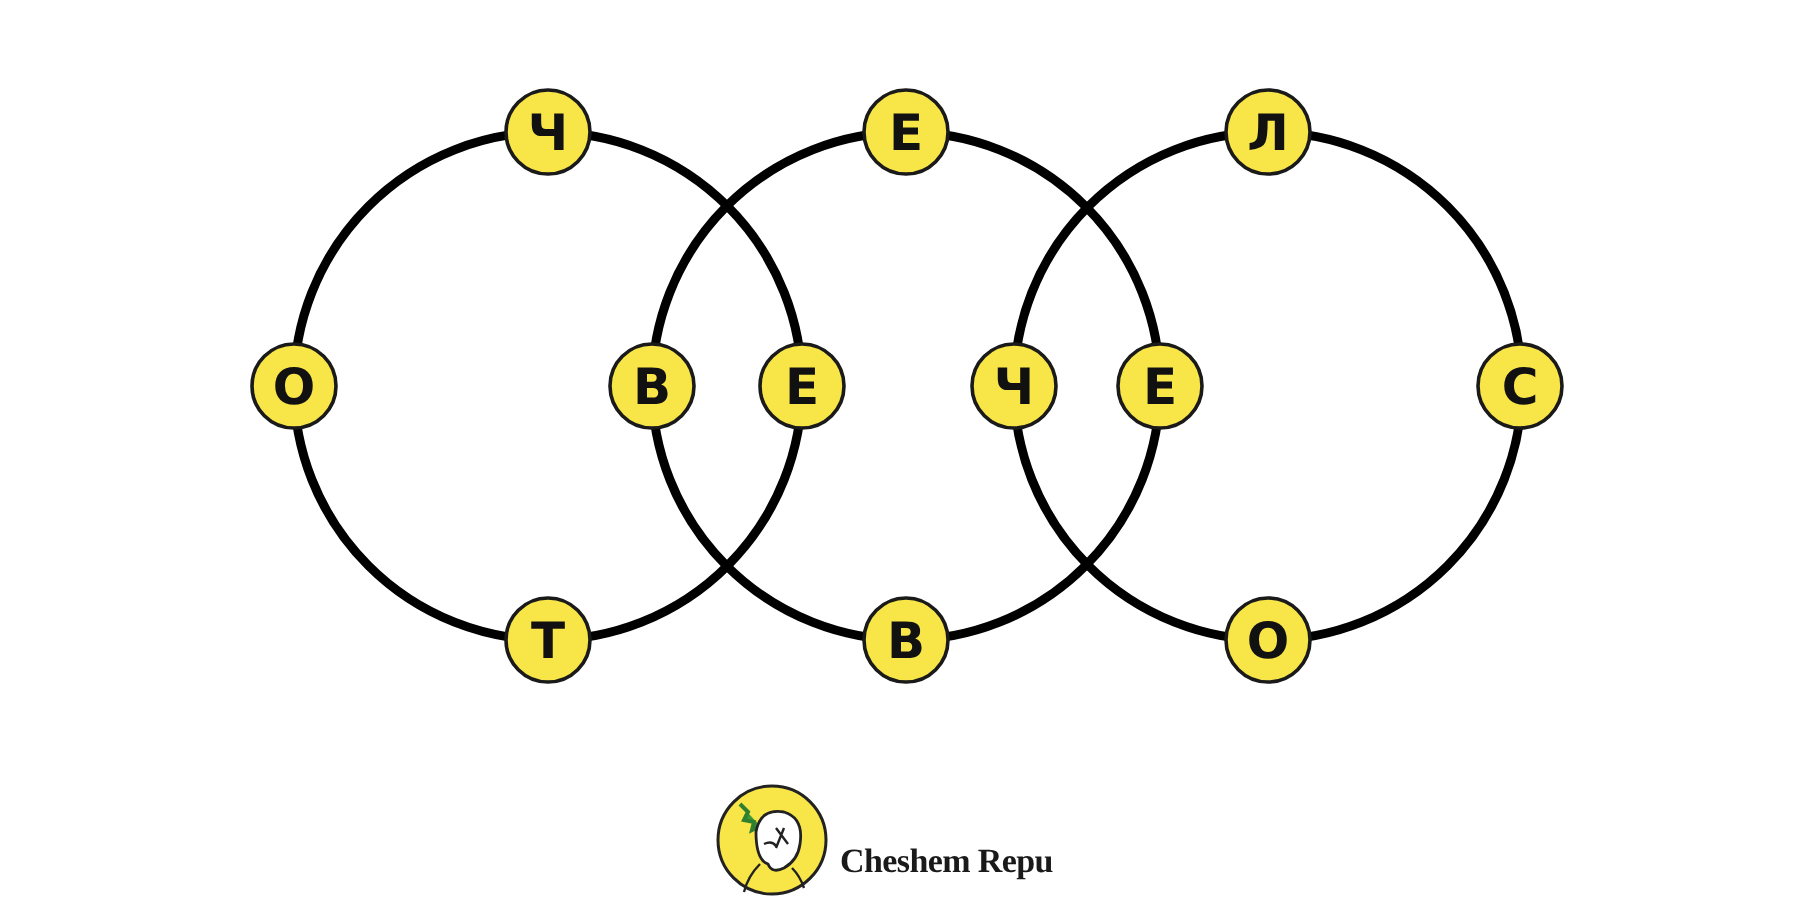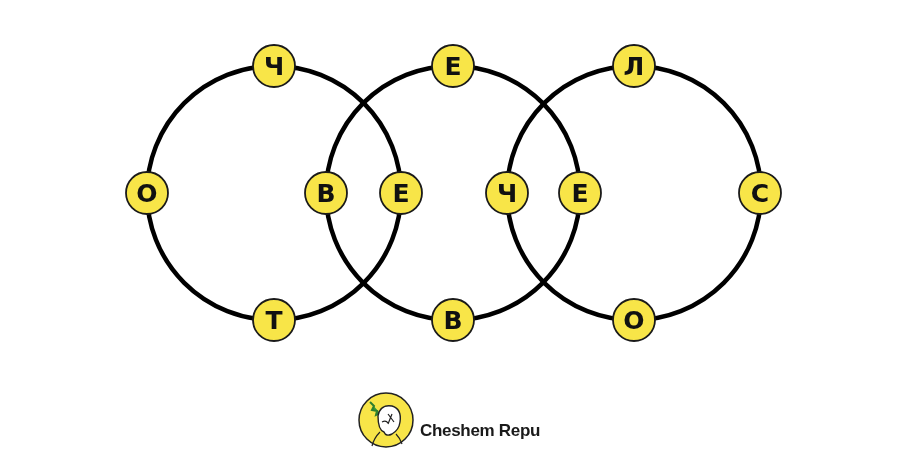--- a/index.html
+++ b/index.html
@@ -1,21 +1,21 @@
 <!DOCTYPE html>
 <html><head>
   <meta charset="utf-8">
   <style>
     html, body { margin: 0; padding: 0; background: #ffffff; }
     body { width: 908px; height: 455px; position: relative; overflow: hidden;
            font-family: "DejaVu Sans", sans-serif; }
     #diagram { position: absolute; left: 0; top: 0; }
     .node-label { font-family: "DejaVu Sans", sans-serif; font-weight: bold; font-size: 25px; fill: #111; }
     .brand { position: absolute; left: 358px; top: 392px; display: flex; align-items: center; }
-    .brand-text { font-family: Liberation Sans, sans-serif; font-weight: bold; font-size: 17px;
+    .brand-text { font-family: Liberation Serif, serif; font-weight: bold; font-size: 17px;
                   color: #1a1a1a; margin-left: 6px; margin-top: 22px; letter-spacing: -0.3px; }
   </style>
 </head>
 <body>
 
 <svg id="diagram" width="908" height="455" viewBox="0 0 908 455" xmlns="http://www.w3.org/2000/svg">
   <g id="rings">
       <circle cx="274" cy="193" r="127" fill="none" stroke="#000000" stroke-width="4.5"></circle>
       <circle cx="453" cy="193" r="127" fill="none" stroke="#000000" stroke-width="4.5"></circle>
       <circle cx="634" cy="193" r="127" fill="none" stroke="#000000" stroke-width="4.5"></circle>

